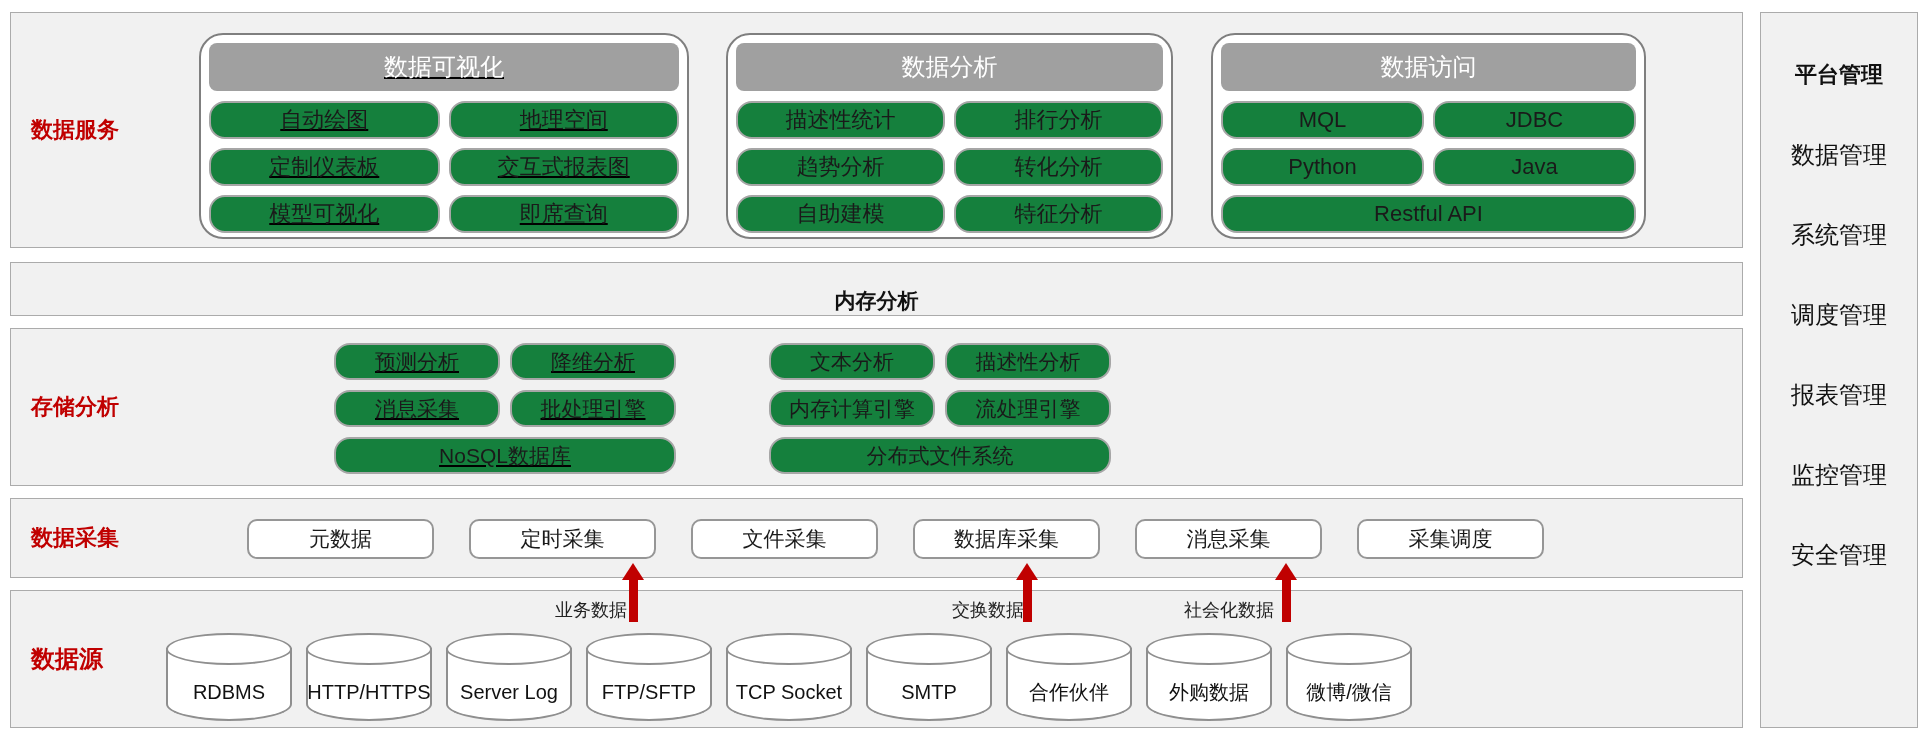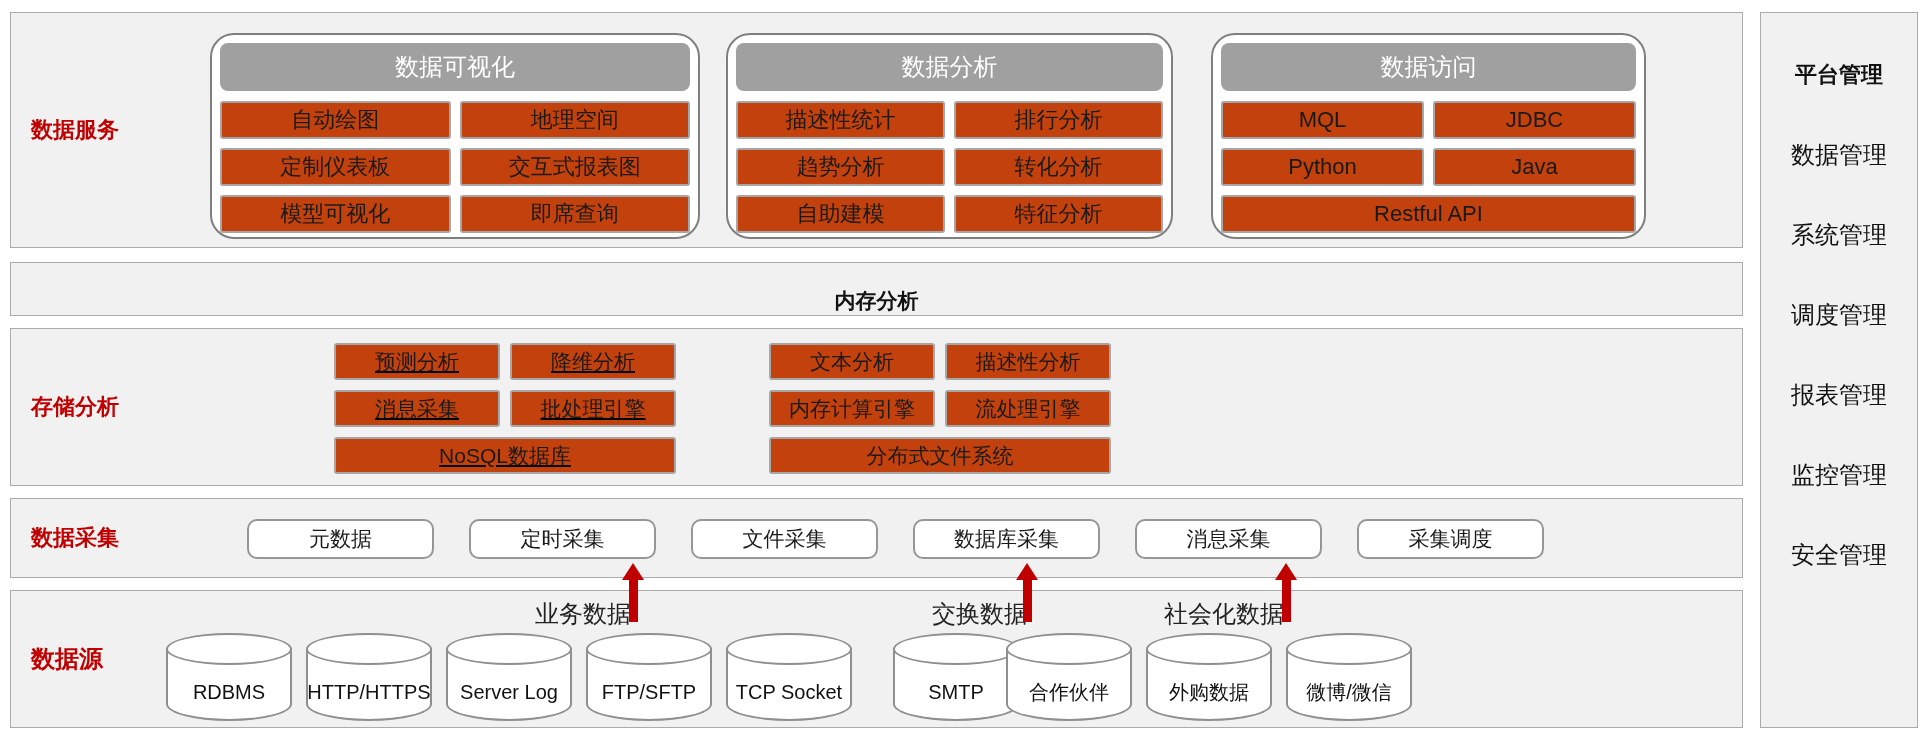--- a/index.html
+++ b/index.html
@@ -15,60 +15,60 @@
   .collect { top:498px; height:80px; }
   .sources { top:590px; height:138px; }
 
   .red-label { position:absolute; left:20px; width:150px; text-align:left;
                font-weight:bold; color:#C00000; font-size:22px; top:50%; transform:translateY(-50%); }
   .sources .red-label { font-size:24px; }
 
   
   .group { position:absolute; top:20px; height:206px; background:#ffffff;
            border:2px solid #7F7F7F; border-radius:24px; padding:8px; box-sizing:border-box; }
-  .g1 { left:199px; width:490px; }
+  .g1 { left:188px; width:490px;text-decoration:underline; }
   .g2 { left:715px; width:447px; }
   .g3 { left:1200px; width:435px; }
   .group-header { height:48px; background:#A0A0A0; border-radius:8px; color:#ffffff;
                   font-size:24px; display:flex; align-items:center; justify-content:center;
                   margin-bottom:10px; }
   .group-grid { display:grid; grid-template-columns:1fr 1fr; gap:9px; }
-  .item { height:38px; background:#c2410c; border:2px solid #A6A6A6; border-radius:3px;
+  .item { height:38px; background:#15803d; border:2px solid #A6A6A6; border-radius:16px;
           display:flex; align-items:center; justify-content:center; font-size:22px;
           color:#1a1a1a; box-sizing:border-box; white-space:nowrap; }
   .item.wide { grid-column:1 / 3; }
 
   
   .cluster { position:absolute; top:14px; width:342px; display:grid;
              grid-template-columns:1fr 1fr; gap:10px; }
   .cluster .item { height:37px; font-size:21px; }
   .cl-left  { left:323px;text-decoration:underline; }
   .cl-right { left:758px; }
 
   
   .cbox { position:absolute; top:20px; width:187px; height:40px; background:#ffffff;
           border:2px solid #969696; border-radius:10px; display:flex; align-items:center;
           justify-content:center; font-size:21px; color:#1a1a1a; box-sizing:border-box; }
   .c1{left:236px} .c2{left:458px} .c3{left:680px} .c4{left:902px} .c5{left:1124px} .c6{left:1346px}
 
   
-  .flow-label { position:absolute; top:7px; font-size:24px; color:#222; white-space:nowrap; }
+  .flow-label { position:absolute; top:7px; font-size:18px; color:#222; white-space:nowrap;margin-left:20px; }
   .fl1{left:524px} .fl2{left:921px} .fl3{left:1153px}
 
   .cyl { position:absolute; top:42px; width:126px; height:88px; }
   .cyl-body { position:absolute; top:15px; left:0; right:0; bottom:0; background:#ffffff;
               border:2px solid #8F8F8F; border-top:none;
               border-radius:0 0 63px 63px / 0 0 17px 17px; }
   .cyl-top  { position:absolute; top:0; left:0; right:0; height:32px; background:#ffffff;
               border:2px solid #8F8F8F; border-radius:50%; box-sizing:border-box; }
   .cyl-label{ position:absolute; left:0; right:0; top:34px; bottom:4px; display:flex;
               align-items:center; justify-content:center; font-size:20px; color:#111;
               white-space:nowrap; }
   .s1{left:155px}.s2{left:295px}.s3{left:435px}.s4{left:575px}.s5{left:715px}
-  .s6{left:882px}.s7{left:995px}.s8{left:1135px}.s9{left:1275px}
+  .s6{left:855px}.s7{left:995px}.s8{left:1135px}.s9{left:1275px}
 
   
   .arrow { position:absolute; width:22px; top:563px; }
   .arrow-head { width:0; height:0; border-left:11px solid transparent;
                 border-right:11px solid transparent; border-bottom:17px solid #C00000; }
   .arrow-shaft { width:9px; height:42px; background:#C00000; margin:0 auto; }
   .a1{left:622px} .a2{left:1016px} .a3{left:1275px}
 
   
   .sidebar { position:absolute; left:1760px; top:12px; width:158px; height:716px;

